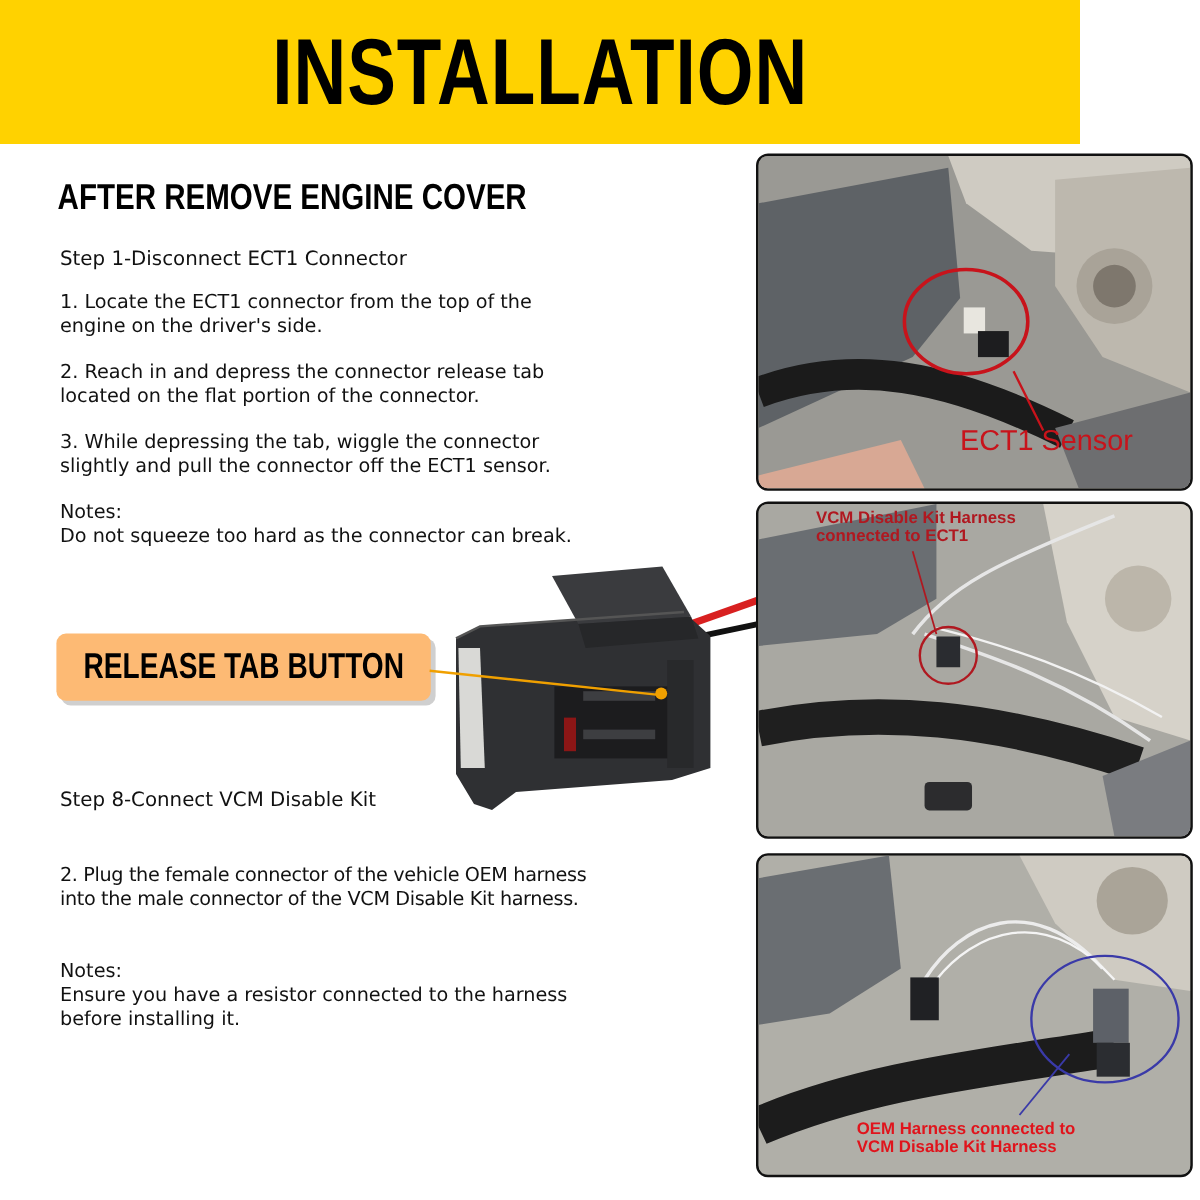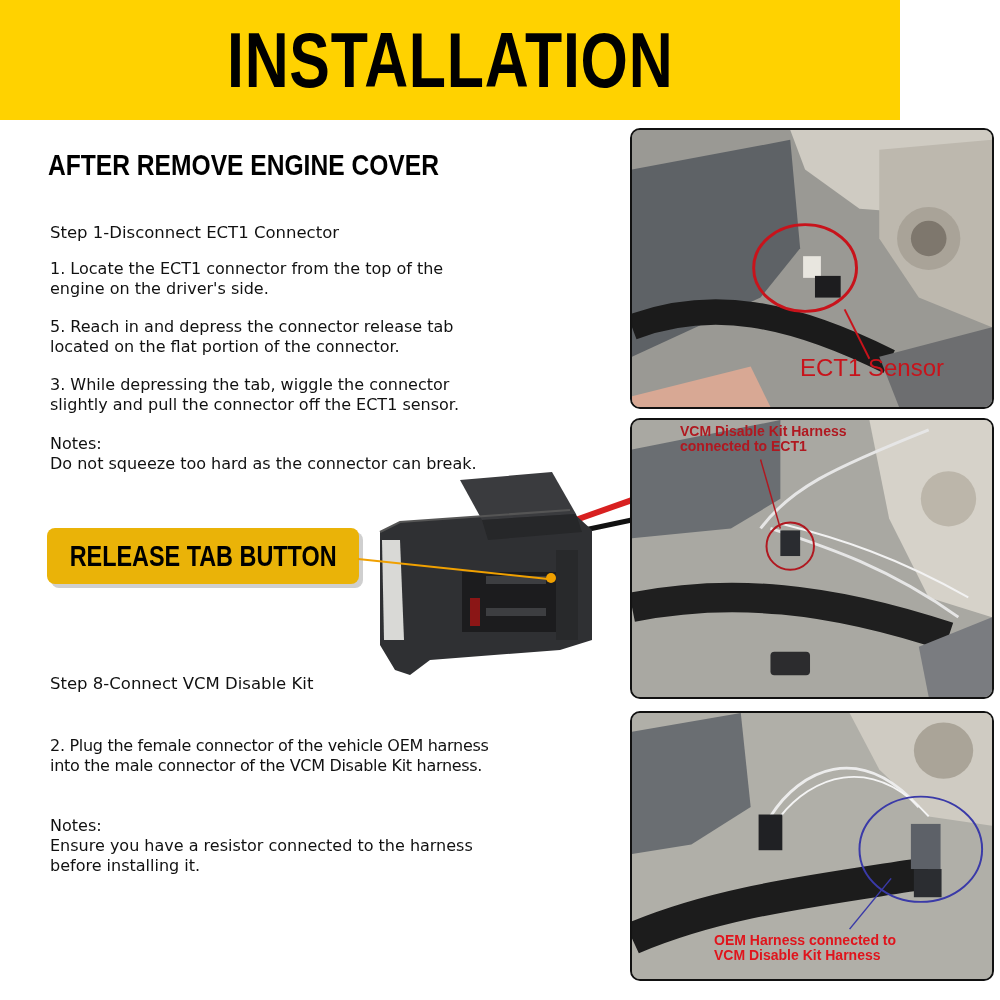--- a/index.html
+++ b/index.html
@@ -17,29 +17,29 @@
       line-height: 1;
     }
 
     .section-title {
       position: absolute; left: 48px; top: 148px;
       font-family: "Liberation Sans", sans-serif; font-weight: 700;
       font-size: 30px; color: #000; white-space: nowrap;
       transform: scaleX(0.82); transform-origin: left center;
     }
 
-    .text-block { position: absolute; left: 50px; font-size: 16px; line-height: 20px; color: #111; font-family: "DejaVu Sans", sans-serif; margin-top: 17px; }
+    .text-block { position: absolute; left: 50px; font-size: 16px; line-height: 20px; color: #111; font-family: "DejaVu Sans", sans-serif; }
     .text-block p { margin: 0; white-space: pre-line; }
     .text-block .heading { font-size: 16.5px; }
     .text-block .gap { height: 18px; }
     .narrow { letter-spacing: -0.3px; }
 
     .callout {
       position: absolute; left: 47px; top: 528px; width: 312px; height: 56px;
-      background: #eab308; border-radius: 8px;
+      background: #fdba74; border-radius: 8px;
       box-shadow: 4px 4px 0 #cfcfcf;
       display: flex; align-items: center; justify-content: center;
     }
     .callout-label {
       font-family: "Liberation Sans", sans-serif; font-weight: 700; font-size: 30px; color: #000;
       transform: scaleX(0.78); white-space: nowrap;
     }
     .callout-line {
       position: absolute; left: 358px; top: 558px; width: 196px; height: 2px;
       background: #f0a000; transform-origin: left center; transform: rotate(6deg);
@@ -77,21 +77,21 @@
 </div>
 
 <div class="section-title">AFTER REMOVE ENGINE COVER</div>
 
 <div class="text-block" style="top:206px;">
   <p class="heading">Step 1-Disconnect ECT1 Connector</p>
   <div class="gap" style="height:16px"></div>
   <p>1.  Locate the ECT1 connector from the top of the
 engine on the driver's side.</p>
   <div class="gap"></div>
-  <p>5. Reach in and depress the connector release tab
+  <p>2. Reach in and depress the connector release tab
 located on the flat portion of the connector.</p>
   <div class="gap"></div>
   <p>3. While depressing the tab, wiggle the connector
 slightly and pull the connector off the ECT1 sensor.</p>
   <div class="gap" style="height:19px"></div>
   <p>Notes:</p>
   <p>Do not squeeze too hard as the connector can break.</p>
 </div>
 
 <svg class="connector-art" viewBox="0 0 260 205">

